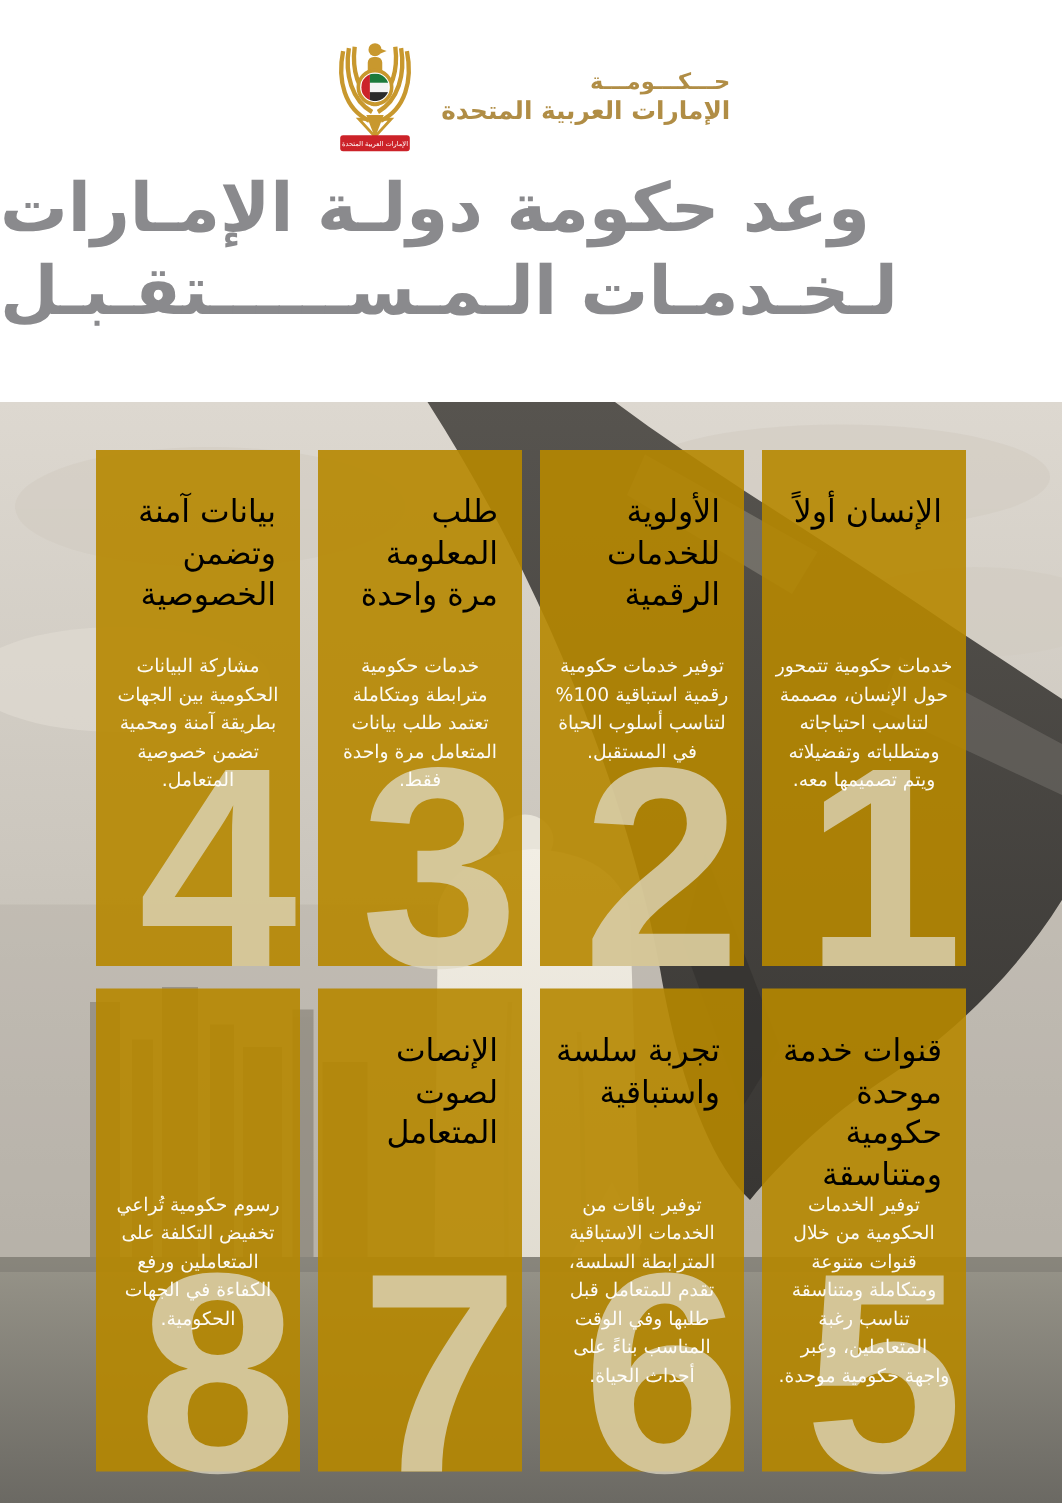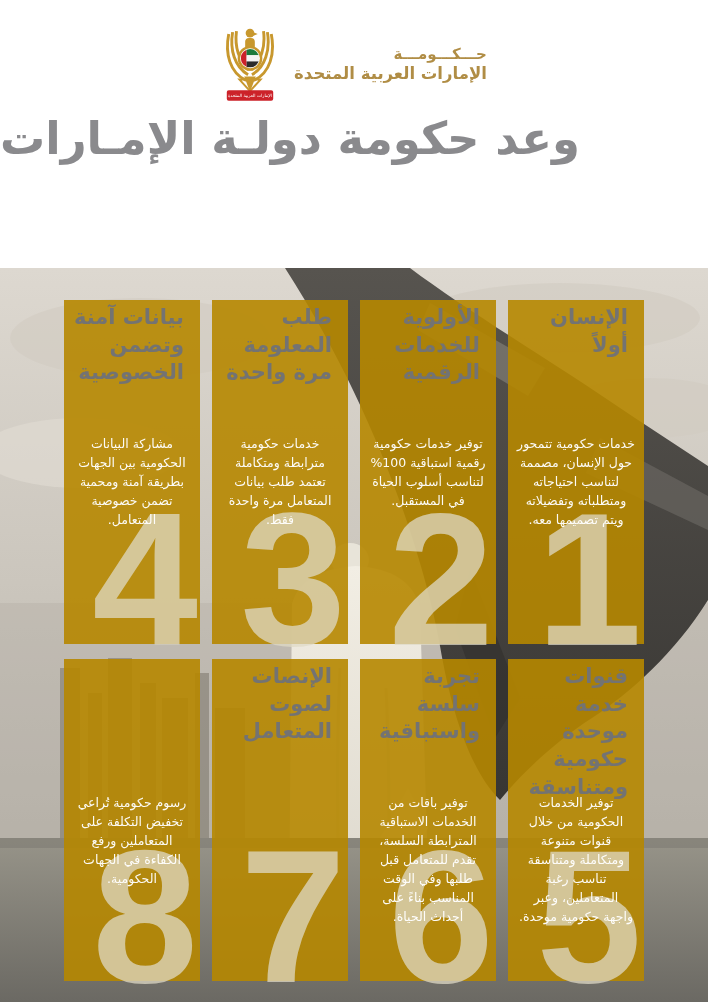--- a/index.html
+++ b/index.html
@@ -29,23 +29,23 @@
     position:absolute; left:64px; right:64px;
     display:flex; flex-direction:row-reverse; gap:12px;
   }
   .row1{ top:300px; height:344px; }
   .row2{ top:659px; height:322px; }
   .card{
     position:relative; width:136px; flex:0 0 136px;
     background:rgba(182,135,0,0.90);
   }
   .card-title{
-    position:relative; z-index:2; margin:0; padding:4px 16px 0 8px;
+    position:relative; z-index:2; margin:0; padding:28px 16px 0 8px;
     direction:rtl; text-align:right;
-    color:#737373; font-size:21px; line-height:1.32; font-weight:700;
+    color:#000000; font-size:21px; line-height:1.32; font-weight:400;
   }
   .card-body{
     position:absolute; z-index:2; top:121px; left:9px; right:9px;
     direction:rtl; text-align:center;
     color:rgba(255,255,255,0.96); font-size:12.5px; line-height:1.52;
   }
   .card-number{
     position:absolute; z-index:1; bottom:-4px; right:2px;
     font-family:"Liberation Sans","DejaVu Sans",sans-serif;
     font-weight:700; font-size:190px; line-height:0.72;
@@ -93,20 +93,21 @@
       <text x="30" y="73.6" text-anchor="middle" font-size="4.6" fill="#ffffff">الإمارات العربية المتحدة</text>
     </svg>
     <div class="logo-text" dir="rtl">
       <div class="l1">حـــكـــومـــة</div>
       <div class="l2">الإمارات العربية المتحدة</div>
     </div>
   </div>
 
   <h1 class="main-title">
     <span>وعد حكومة دولـة الإمـارات</span><br>
+    <span>لـخـدمـات الـمـســــــتقـبـل</span>
   </h1>
 
   <div class="photo">
     <svg width="708" height="734" viewBox="0 0 708 734" preserveAspectRatio="none" aria-hidden="true">
       <defs>
         <linearGradient id="skyg" x1="0" y1="0" x2="0" y2="1">
           <stop offset="0" stop-color="#ddd8d0"></stop>
             <stop offset="0.55" stop-color="#cbc6bd"></stop>
             <stop offset="1" stop-color="#bab5ac"></stop>
         </linearGradient>

